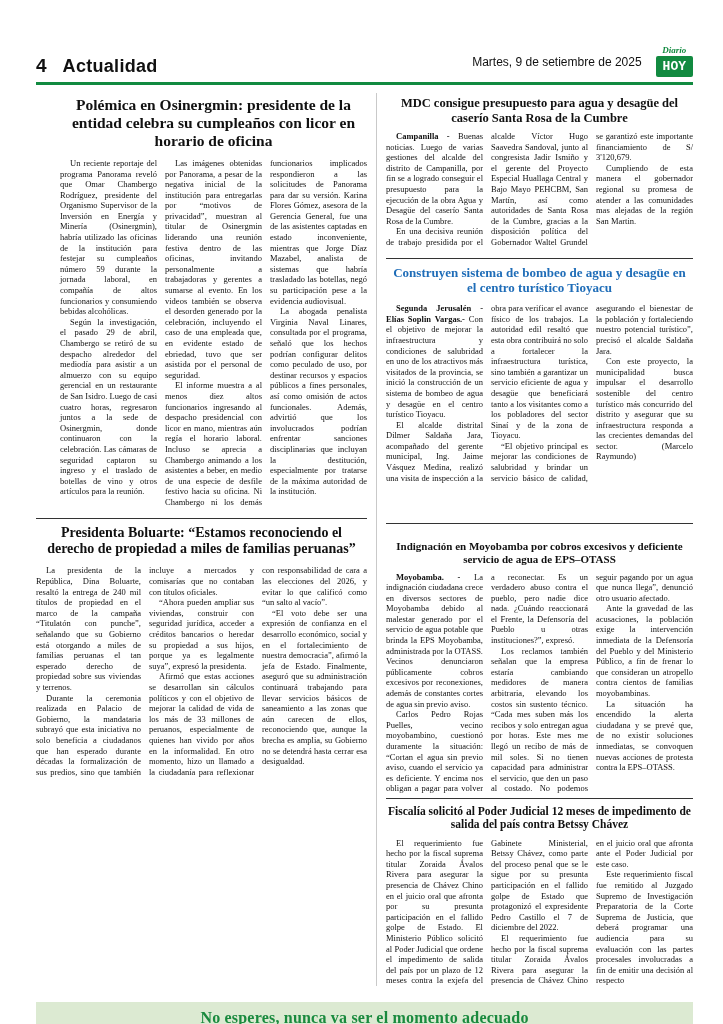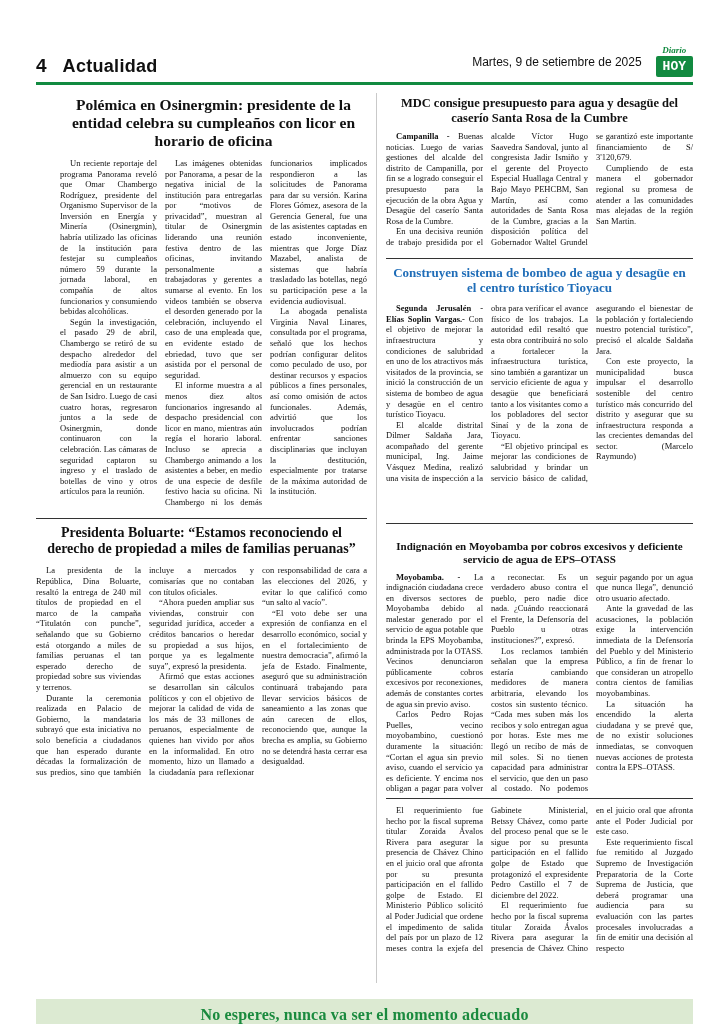--- a/index.html
+++ b/index.html
@@ -137,20 +137,21 @@
           <p>Carlos Pedro Rojas Puelles, vecino moyobambino, cuestionó duramente la situación: “Cortan el agua sin previo aviso, cuando el servicio ya es deficiente. Y encima nos obligan a pagar para volver a reconectar. Es un verdadero abuso contra el pueblo, pero nadie dice nada. ¿Cuándo reaccionará el Frente, la Defensoría del Pueblo u otras instituciones?”, expresó.</p>
           <p>Los reclamos también señalan que la empresa estaría cambiando medidores de manera arbitraria, elevando los costos sin sustento técnico. “Cada mes suben más los recibos y solo entregan agua por horas. Este mes me llegó un recibo de más de mil soles. Si no tienen capacidad para administrar el servicio, que den un paso al costado. No podemos seguir pagando por un agua que nunca llega”, denunció otro usuario afectado.</p>
           <p>Ante la gravedad de las acusaciones, la población exige la intervención inmediata de la Defensoría del Pueblo y del Ministerio Público, a fin de frenar lo que consideran un atropello contra cientos de familias moyobambinas.</p>
           <p>La situación ha encendido la alerta ciudadana y se prevé que, de no existir soluciones inmediatas, se convoquen nuevas acciones de protesta contra la EPS–OTASS.</p>
         </div>
       </article>
 
       <hr class="divider">
 
       <article class="t-fiscalia a-fiscalia">
+        <h1>Fiscalía solicitó al Poder Judicial 12 meses de impedimento de salida del país contra Betssy Chávez</h1>
         <div class="body">
           <p>El requerimiento fue hecho por la fiscal suprema titular Zoraida Ávalos Rivera para asegurar la presencia de Chávez Chino en el juicio oral que afronta por su presunta participación en el fallido golpe de Estado. El Ministerio Público solicitó al Poder Judicial que ordene el impedimento de salida del país por un plazo de 12 meses contra la exjefa del Gabinete Ministerial, Betssy Chávez, como parte del proceso penal que se le sigue por su presunta participación en el fallido golpe de Estado que protagonizó el expresidente Pedro Castillo el 7 de diciembre del 2022.</p>
           <p>El requerimiento fue hecho por la fiscal suprema titular Zoraida Ávalos Rivera para asegurar la presencia de Chávez Chino en el juicio oral que afronta ante el Poder Judicial por este caso.</p>
           <p>Este requerimiento fiscal fue remitido al Juzgado Supremo de Investigación Preparatoria de la Corte Suprema de Justicia, que deberá programar una audiencia para su evaluación con las partes procesales involucradas a fin de emitir una decisión al respecto</p>
         </div>
       </article>
 
     </section>
   </main>
 

